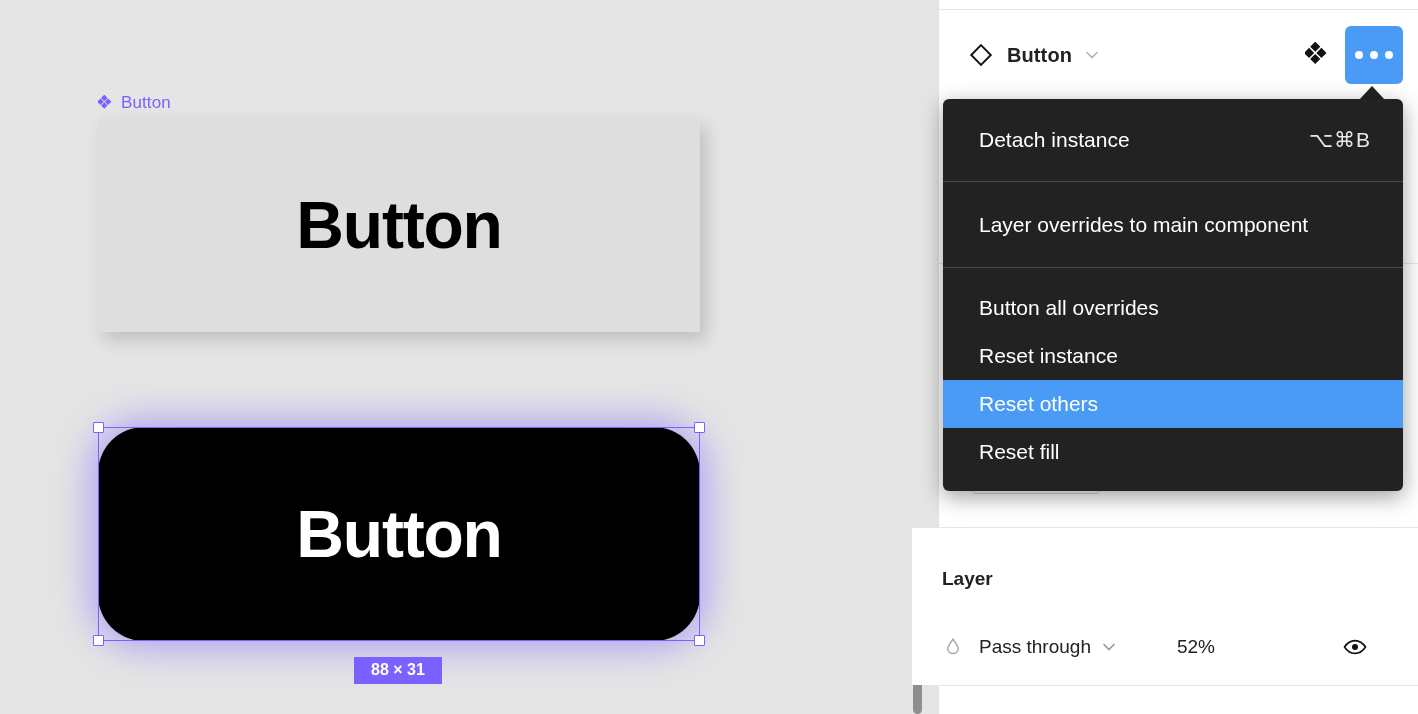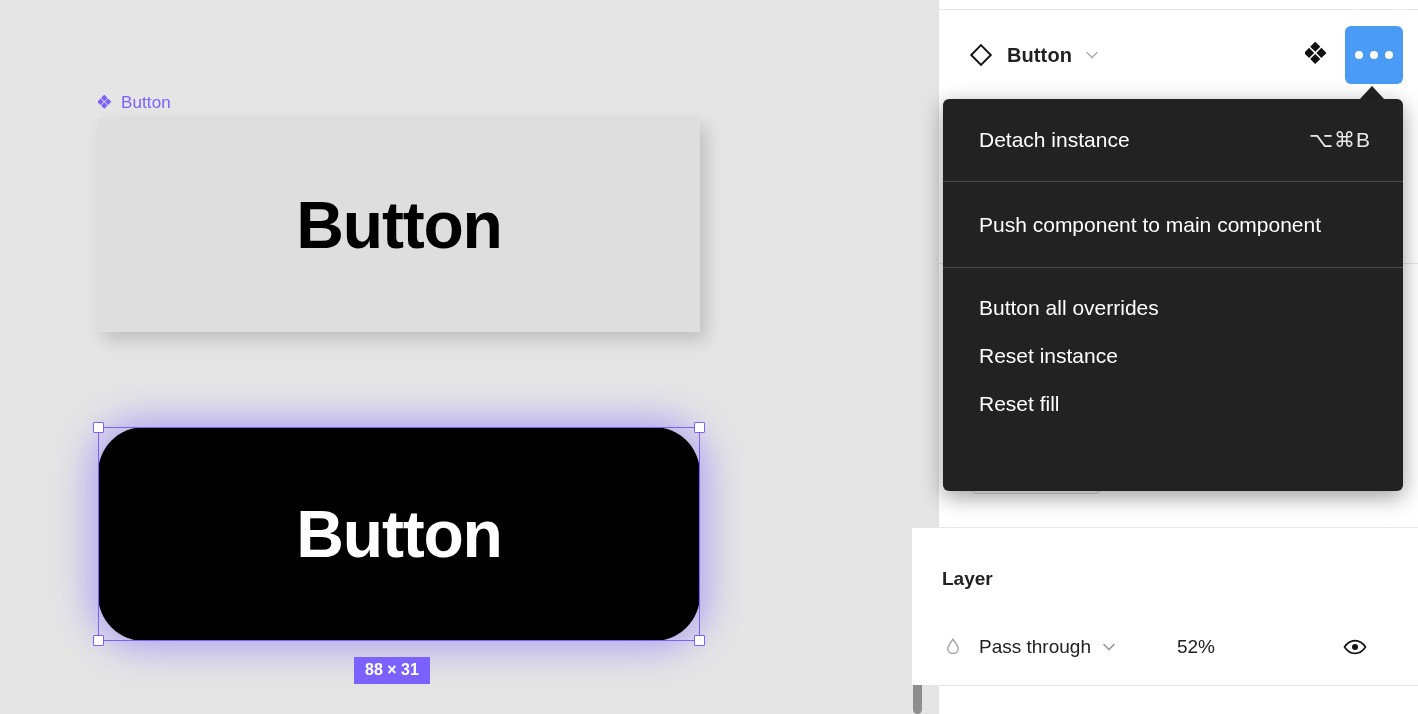--- a/index.html
+++ b/index.html
@@ -78,21 +78,21 @@
   .h-tl { left: -6px;  top: -6px; }
   .h-tr { right: -6px; top: -6px; }
   .h-bl { left: -6px;  bottom: -6px; }
   .h-br { right: -6px; bottom: -6px; }
 
   
   .size-badge {
     position: absolute; left: 354px; top: 657px;
     background: #7B61FF; color: #fff;
     font-size: 16px; font-weight: 700;
-    padding: 5px 11px 6px; border-radius: 0;
+    padding: 5px 17px 6px; border-radius: 0;
     line-height: 1; white-space: nowrap;
   }
 
   
   .canvas-scrollbar {
     position: absolute; left: 913px; top: 564px;
     width: 9px; height: 150px;
     background: #8e8e8e; border-radius: 5px;
   }
 
@@ -312,32 +312,35 @@
       <div class="ctx-item">
         <span>Detach instance</span>
         <span class="shortcut">⌥⌘B</span>
       </div>
     </div>
 
     <div class="ctx-sep"></div>
 
     <div class="sec-b">
       <div class="ctx-item">
-        <span>Push component to main component</span>
+        <span>Layer overrides to main component</span>
       </div>
     </div>
 
     <div class="ctx-sep"></div>
 
     <div class="sec-c">
       <div class="ctx-item">
         <span>Button all overrides</span>
       </div>
       <div class="ctx-item">
         <span>Reset instance</span>
       </div>
+      <div class="ctx-item sel">
+        <span>Reset others</span>
+      </div>
       <div class="ctx-item">
         <span>Reset fill</span>
       </div>
     </div>
   </div>
 
 </div>
 
 </body></html>

